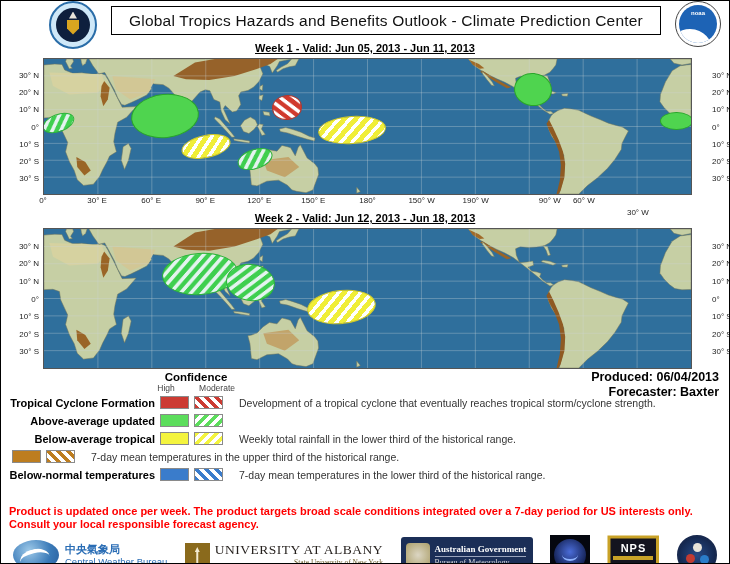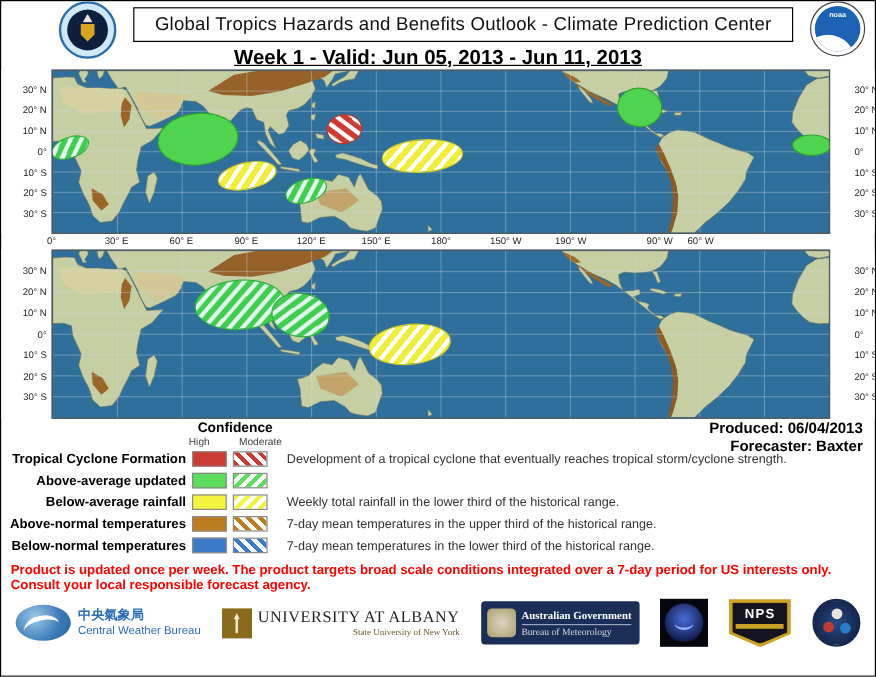--- a/index.html
+++ b/index.html
@@ -16,21 +16,21 @@
         clip-path:polygon(50% 0,100% 100%,0 100%);}
   .title-box{flex:1;margin:0 14px;border:1px solid #000;height:27px;display:flex;align-items:center;
         justify-content:center;font-size:15.5px;color:#111;letter-spacing:0.2px;}
   .noaa{width:46px;height:46px;min-width:46px;border-radius:50%;background:#fff;border:1px solid #444;
         display:flex;align-items:center;justify-content:center;margin-top:6px;box-sizing:border-box;}
   .noaa-inner{width:38px;height:38px;border-radius:50%;background:#1d63b5;position:relative;overflow:hidden;}
   .noaa-inner::after{content:'';position:absolute;width:46px;height:46px;background:#fff;border-radius:50%;
         top:24px;left:-12px;transform:rotate(-10deg);}
   .noaa-txt{position:absolute;width:100%;text-align:center;top:5px;color:#fff;font-size:6px;font-weight:bold;}
   
-  .week-title{text-align:center;font-weight:bold;font-size:17px;height:20px;line-height:20px;
+  .week-title{text-align:center;font-weight:bold;font-size:11px;height:20px;line-height:20px;
         text-decoration:underline;color:#000;}
   
   .map-block{display:flex;}
   .map1{height:137px;} .map2{height:141px;}
   .lat-strip{width:42px;min-width:42px;position:relative;background:#fff;}
   .lat-strip.right{width:37px;min-width:37px;}
   .lat-label{position:absolute;right:4px;font-size:8px;color:#222;transform:translateY(-50%);white-space:nowrap;padding-left:16px;}
   .lat-strip.right .lat-label{right:auto;left:4px;}
   .plot{flex:1;position:relative;background:#2f6f9c;border:1px solid #555;box-sizing:border-box;overflow:hidden;}
   .mapsvg{position:absolute;left:0;top:0;width:100%;height:100%;}
@@ -50,21 +50,21 @@
   .conf-sub .hi{width:36px;text-align:center;}
   .conf-sub .mod{flex:1;margin-left:24px;}
   .legend-row{display:flex;align-items:center;height:17px;margin-top:1px;}
   .lg-label{width:148px;text-align:right;font-weight:bold;font-size:11px;white-space:nowrap;color:#000;}
   .sw{width:29px;height:13px;border:1px solid #8a8a8a;margin-left:5px;box-sizing:border-box;}
   .legend-row .sw.high{background:var(--c);}
   .legend-row.ang45 .sw.mod{background:repeating-linear-gradient(45deg,var(--c) 0 3.5px,#fff 3.5px 7px);}
   .legend-row.ang135 .sw.mod{background:repeating-linear-gradient(135deg,var(--c) 0 3.5px,#fff 3.5px 7px);}
   .lg-desc{margin-left:16px;font-size:10.5px;color:#333;white-space:nowrap;}
   
-  .disclaimer{color:#f00;font-weight:bold;font-size:11px;margin:3px 8px 0 8px;line-height:1.2;}
+  .disclaimer{color:#f00;font-weight:bold;font-size:11px;margin:19px 8px 0 8px;line-height:1.2;}
   
   .footer{display:flex;align-items:center;justify-content:space-between;padding:2px 12px 0 12px;height:44px;}
   .cwb{display:flex;align-items:center;gap:6px;}
   .cwb-ellipse{width:46px;height:30px;border-radius:50%;background:radial-gradient(circle at 35% 35%,#9cc8e8,#3a7ab8 60%,#2a5f9e);
         position:relative;overflow:hidden;}
   .cwb-ellipse::after{content:'';position:absolute;left:7px;top:9px;width:30px;height:16px;border-radius:50%;
         border-top:4px solid #fff;transform:rotate(-12deg);}
   .cwb-zh{color:#2a6db5;font-size:11px;font-weight:bold;line-height:1.2;}
   .cwb-en{color:#2a6db5;font-size:9.5px;line-height:1.2;}
   .ua{display:flex;align-items:flex-start;gap:5px;text-align:right;}
@@ -225,20 +225,21 @@
       <span class="lon-label" style="left: 33.3333%;">120° E</span>
       <span class="lon-label" style="left: 41.6667%;">150° E</span>
       <span class="lon-label" style="left: 50%;">180°</span>
       <span class="lon-label" style="left: 58.3333%;">150° W</span>
       <span class="lon-label" style="left: 66.6667%;">190° W</span>
       <span class="lon-label" style="left: 75%; padding-left: 40px;">90° W</span>
       <span class="lon-label" style="left: 83.3333%;">60° W</span>
       <span class="lon-label" style="left: 91.6667%; margin-top: 12px;">30° W</span>
     </div>
 
+  <div class="week-title">Week 2 - Valid: Jun 12, 2013 - Jun 18, 2013</div>
   <div class="map-block map2">
     <div class="lat-strip">
         <span class="lat-label" style="top: 12.5%;">30° N</span>
         <span class="lat-label" style="top: 25%;">20° N</span>
         <span class="lat-label" style="top: 37.5%;">10° N</span>
         <span class="lat-label" style="top: 50%;">0°</span>
         <span class="lat-label" style="top: 62.5%;">10° S</span>
         <span class="lat-label" style="top: 75%;">20° S</span>
         <span class="lat-label" style="top: 87.5%;">30° S</span>
       </div>
@@ -279,27 +280,26 @@
       <span class="sw high"></span>
       <span class="sw mod"></span>
       <span class="lg-desc">Development of a tropical cyclone that eventually reaches tropical storm/cyclone strength.</span>
     </div>
     <div class="legend-row ang135" style="--c: #5cdd5c;">
       <span class="lg-label">Above-average updated</span>
       <span class="sw high"></span>
       <span class="sw mod"></span>
     </div>
     <div class="legend-row ang135" style="--c: #f4f43e;">
-      <span class="lg-label">Below-average rainfall</span>
+      <span class="lg-label">Below-average tropical</span>
       <span class="sw high"></span>
       <span class="sw mod"></span>
       <span class="lg-desc">Weekly total rainfall in the lower third of the historical range.</span>
     </div>
     <div class="legend-row ang45" style="--c: #bd7d1f;">
-      <span class="lg-label">Above-normal temperatures</span>
       <span class="sw high"></span>
       <span class="sw mod"></span>
       <span class="lg-desc">7-day mean temperatures in the upper third of the historical range.</span>
     </div>
     <div class="legend-row ang45" style="--c: #3a7ccb;">
       <span class="lg-label">Below-normal temperatures</span>
       <span class="sw high"></span>
       <span class="sw mod"></span>
       <span class="lg-desc">7-day mean temperatures in the lower third of the historical range.</span>
     </div>

